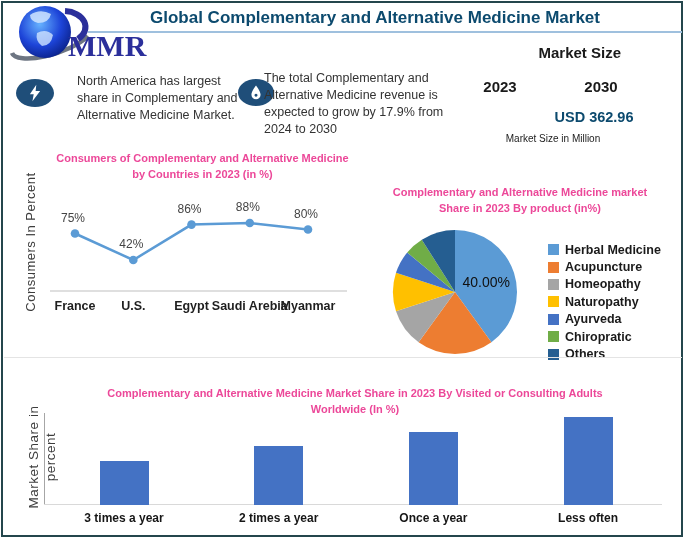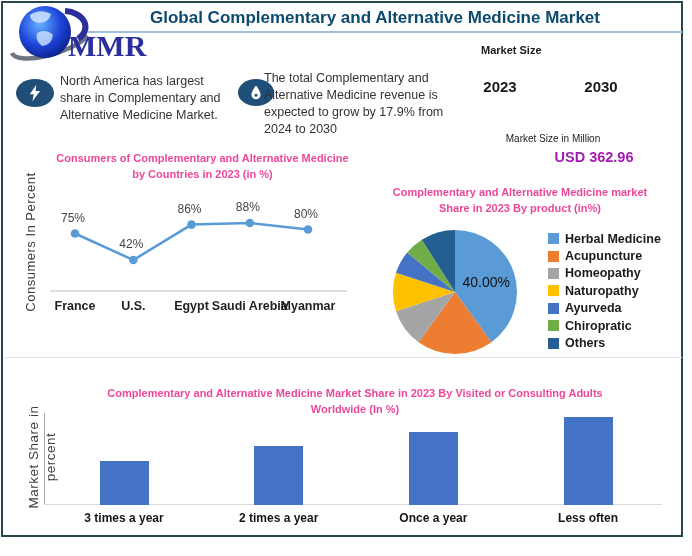--- a/index.html
+++ b/index.html
@@ -3,21 +3,21 @@
 <meta charset="utf-8">
 <style>
   html,body{margin:0;padding:0;background:#fff;}
   .stage{position:relative;width:692px;height:556px;background:#fff;overflow:hidden;
          font-family:"Liberation Sans",sans-serif;color:#1a1a1a;}
   .abs{position:absolute;}
   .frame{position:absolute;left:1px;top:1px;width:682px;height:536px;box-sizing:border-box;
          border:2px solid #24464c;}
   .main-title{left:95px;top:8px;width:560px;text-align:center;font-size:17px;font-weight:700;}
   .title-rule{left:88px;top:31px;width:594px;height:2px;background:#9fc0de;}
-  .ms-head{left:481px;top:44px;width:140px;text-align:left;font-size:11px;font-weight:700;}
+  .ms-head{left:481px;top:44px;width:140px;text-align:right;font-size:15px;font-weight:700;}
   .ms-year{top:78px;width:60px;text-align:center;font-size:15px;font-weight:700;}
   .usd{top:109px;width:100px;text-align:center;font-size:14.5px;font-weight:700;}
   .ms-note{left:473px;top:133px;width:160px;text-align:center;font-size:10px;color:#222;}
   .callout-icon{width:38px;height:28px;border-radius:50%;background:#1F4E79;
                 display:flex;align-items:center;justify-content:center;}
   .callout-text{font-size:12.5px;line-height:17px;color:#333;}
   .chart-title{text-align:center;font-size:11px;font-weight:700;line-height:16px;color:#ec4899;}
   .ylab{text-align:center;font-size:13px;line-height:17px;color:#3d3d3d;letter-spacing:.5px;
         transform:rotate(-90deg);}
   .dlabel{font:12px "Liberation Sans",sans-serif;fill:#444;}
@@ -53,29 +53,29 @@
     <path d="M57,8 a22,16 0 0 1 13,28" stroke="#2b2f9b" stroke-width="6" fill="none"></path>
     <text x="60" y="53" class="logo-mmr">MMR</text>
   </svg>
 
   <div class="abs main-title" style="color: #0c4a6e;">Global Complementary and Alternative Medicine Market</div>
   <div class="abs title-rule"></div>
 
   <div class="abs ms-head">Market Size</div>
   <div class="abs ms-year" style="left:470px">2023</div>
   <div class="abs ms-year" style="left:571px">2030</div>
-  <div class="abs usd" style="left: 544px; color: #a21caf; margin-top: 40px;">USD 362.96</div>
+  <div class="abs usd" style="left: 544px; color: #0c4a6e;">USD 362.96</div>
   <div class="abs ms-note">Market Size in Million</div>
 
   <div class="abs callout-icon" style="left:16px;top:79px">
     <svg width="16" height="18" viewBox="0 0 24 28">
       <polygon points="14,1 4,16 10,16 8,27 20,11 13,11" fill="#fff"></polygon>
     </svg>
   </div>
-  <div class="abs callout-text" style="left:60px;top:73px;width:178px">North America has largest share in Complementary and Alternative Medicine Market.</div>
+  <div class="abs callout-text" style="left:77px;top:73px;width:178px">North America has largest share in Complementary and Alternative Medicine Market.</div>
 
   <div class="abs callout-icon" style="left:238px;top:79px;width:36px;height:27px">
     <svg width="14" height="16" viewBox="0 0 24 28">
       <path fill-rule="evenodd" fill="#fff" d="M12,1 C12,1 4,11 4,17 a8,8 0 0 0 16,0 C20,11 12,1 12,1 Z M12,20.5 a2.6,2.6 0 1 1 0.01,0 Z"></path>
     </svg>
   </div>
   <div class="abs callout-text" style="left:264px;top:70px;width:200px">The total Complementary and Alternative Medicine revenue is expected to grow by 17.9% from 2024 to 2030</div>
 
   <div class="abs chart-title" style="left:55px;top:150px;width:295px">Consumers of Complementary and Alternative Medicine by Countries in 2023  (in %)</div>
   <div class="abs ylab" style="left:-55px;top:234px;width:170px;height:16px">Consumers In Percent</div>
@@ -103,21 +103,21 @@
   <svg id="pie-svg" class="abs" style="left:380px;top:222px" width="170" height="145">
       <path d="M75,70 L75.0,8.0 A62,62 0 0 1 111.4,120.2 Z" fill="#5B9BD5"></path>
       <path d="M75,70 L111.4,120.2 A62,62 0 0 1 38.6,120.2 Z" fill="#ED7D31"></path>
       <path d="M75,70 L38.6,120.2 A62,62 0 0 1 16.0,89.2 Z" fill="#A5A5A5"></path>
       <path d="M75,70 L16.0,89.2 A62,62 0 0 1 16.0,50.8 Z" fill="#FFC000"></path>
       <path d="M75,70 L16.0,50.8 A62,62 0 0 1 27.2,30.5 Z" fill="#4472C4"></path>
       <path d="M75,70 L27.2,30.5 A62,62 0 0 1 41.8,17.7 Z" fill="#70AD47"></path>
       <path d="M75,70 L41.8,17.7 A62,62 0 0 1 75.0,8.0 Z" fill="#255E91"></path>
       <text x="106.3" y="64.8" class="pielabel" text-anchor="middle">40.00%</text>
     </svg>
-  <div id="pie-legend" class="abs" style="left:548px;top:230px">
+  <div id="pie-legend" class="abs" style="left:548px;top:241px">
       <div class="legend-item">
         <span class="swatch" style="background: rgb(91, 155, 213);"></span>
         <span class="legend-label">Herbal Medicine</span>
       </div>
       <div class="legend-item">
         <span class="swatch" style="background: rgb(237, 125, 49);"></span>
         <span class="legend-label">Acupuncture</span>
       </div>
       <div class="legend-item">
         <span class="swatch" style="background: rgb(165, 165, 165);"></span>

